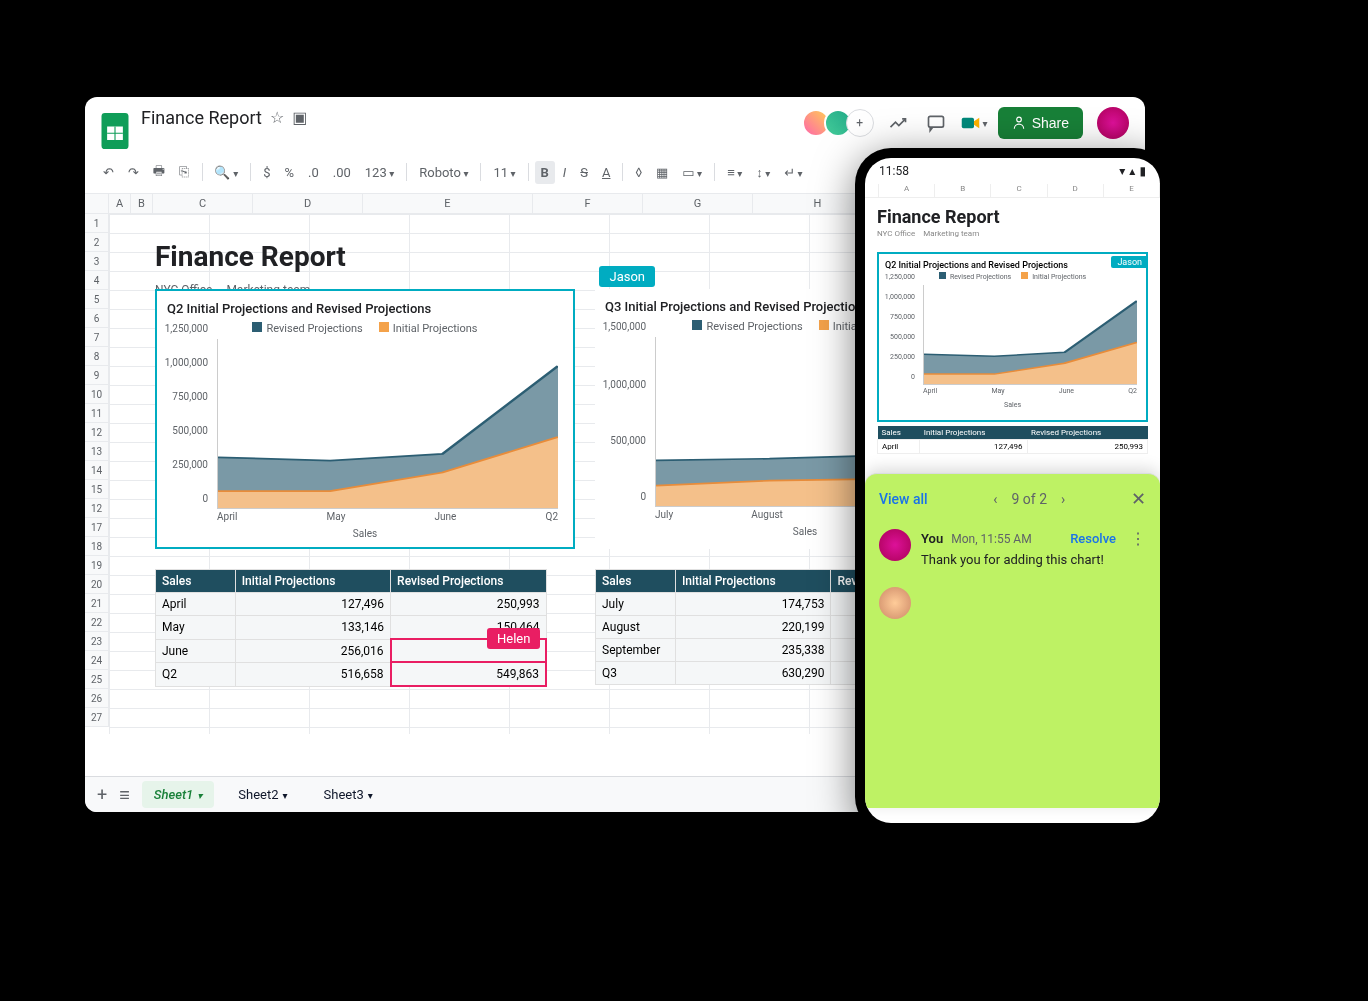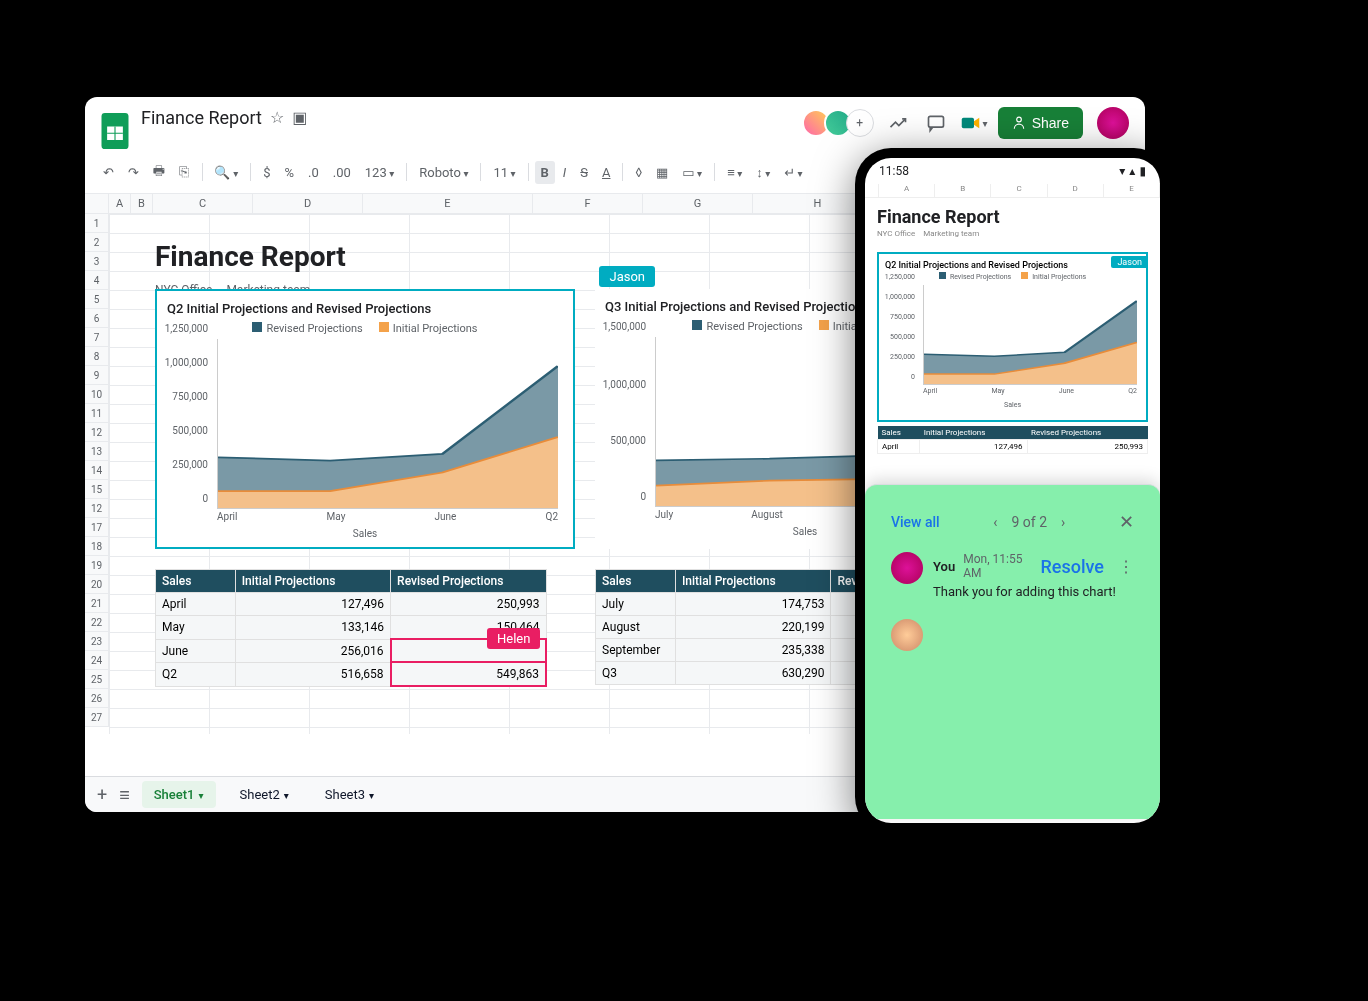--- a/index.html
+++ b/index.html
@@ -87,21 +87,21 @@
 .data-table { position:absolute; left:70px; top:375px; width:392px; font-size:12px; border-collapse:collapse;}
 .data-table2 { position:absolute; left:510px; top:375px; width:392px; font-size:12px; border-collapse:collapse;}
 .data-table th, .data-table td, .data-table2 th, .data-table2 td { padding:4px 6px; border:1px solid #e0e0e0;}
 .data-table th, .data-table2 th { background:#1f4e5f; color:#fff; text-align:left; font-weight:500;}
 .data-table td, .data-table2 td { background:#f5f7f8; }
 .data-table td.num, .data-table2 td.num { text-align:right; }
 .helen-sel { border:2px solid #e91e63 !important; }
 
 .sheet-tabs { position:absolute; bottom:0; left:0; right:0; height:36px; border-top:1px solid #dadce0; display:flex; align-items:center; padding:0 12px; gap:12px; background:#f8f9fa;}
 .sheet-tabs .tab { padding:6px 12px; font-size:13px; color:#0f172a; cursor:pointer; border-radius:4px; }
-.sheet-tabs .tab.active { background:#e6f4ea; color:#188038; font-weight:500;}
+.sheet-tabs .tab.active { background:#e6f4ea; color:#188038; font-weight:500;font-style:italic;}
 .sheet-tabs .tab .dd { font-size:10px; margin-left:4px;}
 .sheet-tabs .plus, .sheet-tabs .menu { font-size:18px; color:#5f6368; cursor:pointer;}
 
 
 .phone {
   position:absolute; left:855px; top:148px; width:315px; height:685px;
   background:#000; border-radius:36px; padding:10px;
   box-shadow: 0 8px 40px rgba(0,0,0,0.5);
 }
 .phone-screen { width:100%; height:100%; background:#fff; border-radius:26px; overflow:hidden; position:relative; }
@@ -118,33 +118,33 @@
 .m-chart .y-labels { left:-40px; width:36px;}
 .m-chart .y-labels div { font-size:7px;}
 .m-chart .x-labels { margin-left:38px; margin-right:3px; font-size:7px;}
 .m-chart .legend { font-size:7px; gap:10px;}
 .m-chart .legend .sw { width:7px; height:7px;}
 .m-table { width:100%; font-size:8px; border-collapse:collapse; margin-top:4px;}
 .m-table th { background:#1f4e5f; color:#fff; padding:2px 4px; text-align:left; font-weight:400;}
 .m-table td { padding:2px 4px; border:1px solid #eee;}
 .m-table td.num { text-align:right;}
 
-.comment-sheet { position:absolute; left:0; right:0; bottom:4px; height:335px; background:#86efac; border-top:1px solid #dadce0; border-radius:12px 12px 0 0; box-shadow:0 -4px 16px rgba(0,0,0,0.15); padding:26px;}
+.comment-sheet { position:absolute; left:0; right:0; bottom:15px; height:335px; background:#bef264; border-top:1px solid #dadce0; border-radius:12px 12px 0 0; box-shadow:0 -4px 16px rgba(0,0,0,0.15); padding:14px;}
 .cs-header { display:flex; align-items:center; gap:12px; font-size:14px;}
 .view-all { color:#1a73e8; font-weight:500;}
 .pagination { flex:1; display:flex; align-items:center; justify-content:center; gap:14px; color:#5f6368;}
 .close-x { color:#5f6368; font-size:18px; cursor:pointer;}
 .comment { display:flex; gap:10px; margin-top:20px;}
 .comment .av { width:32px; height:32px; border-radius:50%; background:radial-gradient(#d19,#a05); flex-shrink:0;}
 .comment .av.jeff { background:radial-gradient(#fc9,#c86);}
 .comment-body { flex:1;}
 .comment-head { display:flex; align-items:center; gap:8px; font-size:13px;}
 .comment-head .name { font-weight:600; color:#202124;}
 .comment-head .time { color:#5f6368; font-size:12px;}
-.resolve { color:#1a73e8; font-size:18px; font-weight:500; margin-left:auto;}
+.resolve { color:#1a73e8; font-size:13px; font-weight:500; margin-left:auto;}
 .dots { color:#5f6368; font-size:16px; margin-left:6px;}
 .comment-text { font-size:13px; color:#202124; margin-top:4px;}
 </style>
 </head>
 <body>
 
 <div class="app-window">
   <div class="titlebar">
     <div class="logo">
       <svg viewBox="0 0 24 32">

